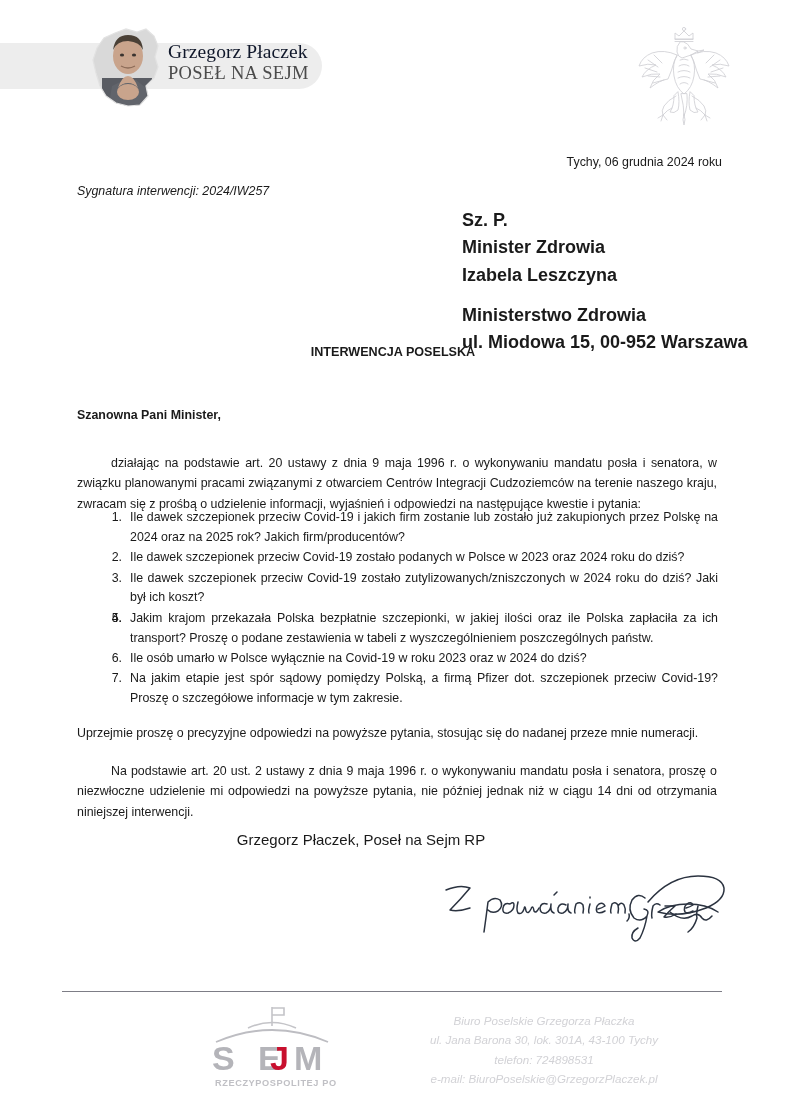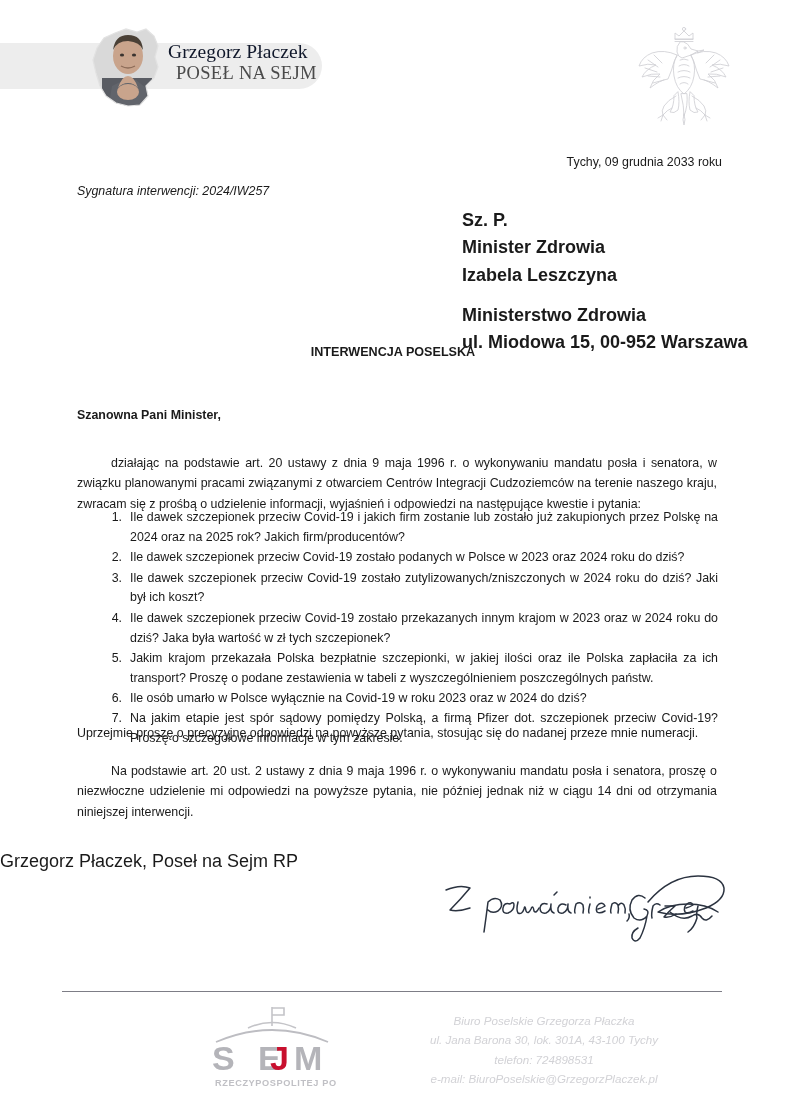--- a/index.html
+++ b/index.html
@@ -56,21 +56,20 @@
     font-family: "Liberation Serif", serif;
     font-size: 19.5px;
     color: #0f172a;
     letter-spacing: 0.1px;
   }
   .header-name-2 {
     font-family: "Liberation Serif", serif;
     font-size: 18.5px;
     color: #4a4a4a;
     letter-spacing: 0.3px;
-    margin-left: 8px;
   }
   .eagle {
     position: absolute;
     right: 52px;
     top: 22px;
     width: 100px;
     height: 108px;
   }
 
   
@@ -160,23 +159,22 @@
     top: 0;
     width: 22px;
     text-align: right;
   }
 
   .signoff {
     position: absolute;
     left: 0;
     top: 831px;
     width: 722px;
-    text-align: left;
-    font-size: 18px;
-    margin-top: 20px;
+    text-align: center;
+    font-size: 15px;
   }
   .signature {
     position: absolute;
     left: 430px;
     top: 868px;
     width: 300px;
     height: 82px;
   }
 
   
@@ -276,21 +274,21 @@
       <path d="M29,93 L24,96 M29,93 L27,99 M29,93 L33,98"></path>
       <path d="M58,74 Q66,78 70,84 Q73,89 71,93 Q67,88 62,86"></path>
       <path d="M71,93 L76,96 M71,93 L73,99 M71,93 L67,98"></path>
       <path d="M50,92 Q48,98 50,103 Q52,98 50,92"></path>
     </g>
   </svg>
 </div>
 
 <div class="doc">
 
-  <div class="date-line">Tychy, 09 grudnia 2033 roku</div>
+  <div class="date-line">Tychy, 06 grudnia 2024 roku</div>
 
   <div class="sygnatura">Sygnatura interwencji: 2024/IW257</div>
 
   <div class="addressee">
     <div>Sz. P.</div>
     <div>Minister Zdrowia</div>
     <div>Izabela Leszczyna</div>
     <span class="gap"></span>
     <div>Ministerstwo Zdrowia</div>
     <div>ul. Miodowa 15, 00-952 Warszawa</div>
@@ -301,21 +299,21 @@
   </div>
 
   <div class="salutation">Szanowna Pani Minister,</div>
 
   <p class="para intro"><span class="indent"></span><span>działając na podstawie art. 20 ustawy z dnia 9 maja 1996 r. o wykonywaniu mandatu posła i senatora, w związku planowanymi pracami związanymi z otwarciem Centrów Integracji Cudzoziemców na terenie naszego kraju, zwracam się z prośbą o udzielenie informacji, wyjaśnień i odpowiedzi na następujące kwestie i pytania:</span></p>
 
   <ol class="qlist">
     <li><span class="num">1.</span><span>Ile dawek szczepionek przeciw Covid-19 i jakich firm zostanie lub zostało już zakupionych przez Polskę na 2024 oraz na 2025 rok? Jakich firm/producentów?</span></li>
     <li><span class="num">2.</span><span>Ile dawek szczepionek przeciw Covid-19 zostało podanych w Polsce w 2023 oraz 2024 roku do dziś?</span></li>
     <li><span class="num">3.</span><span>Ile dawek szczepionek przeciw Covid-19 zostało zutylizowanych/zniszczonych w 2024 roku do dziś? Jaki był ich koszt?</span></li>
-    <li><span class="num">4.</span><span>Ile dawek szczepionek przeciw Covid-19 zostało przekazanych innym krajom w 2023 oraz w 2024 roku do dziś? Jaka była wartość w zł tych szczepionek?</span></li>
+    <li><span class="num">4.</span></li>
     <li><span class="num">5.</span><span>Jakim krajom przekazała Polska bezpłatnie szczepionki, w jakiej ilości oraz ile Polska zapłaciła za ich transport? Proszę o podane zestawienia w tabeli z wyszczególnieniem poszczególnych państw.</span></li>
     <li><span class="num">6.</span><span>Ile osób umarło w Polsce wyłącznie na Covid-19 w roku 2023 oraz w 2024 do dziś?</span></li>
     <li><span class="num">7.</span><span>Na jakim etapie jest spór sądowy pomiędzy Polską, a firmą Pfizer dot. szczepionek przeciw Covid-19? Proszę o szczegółowe informacje w tym zakresie.</span></li>
   </ol>
 
   <p class="para uprzejmie">Uprzejmie proszę o precyzyjne odpowiedzi na powyższe pytania, stosując się do nadanej przeze mnie numeracji.</p>
 
   <p class="para podstawa"><span class="indent"></span><span>Na podstawie art. 20 ust. 2 ustawy z dnia 9 maja 1996 r. o wykonywaniu mandatu posła i senatora, proszę o niezwłoczne udzielenie mi odpowiedzi na powyższe pytania, nie później jednak niż w ciągu 14 dni od otrzymania niniejszej interwencji.</span></p>
 
   <div class="signoff">Grzegorz Płaczek, Poseł na Sejm RP</div>

